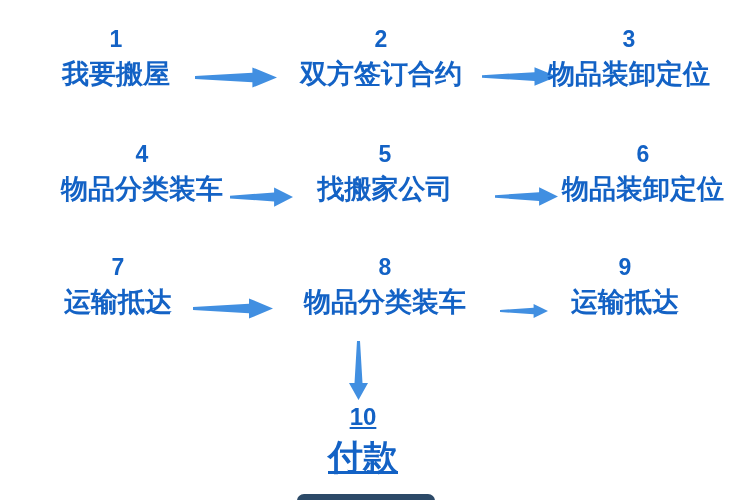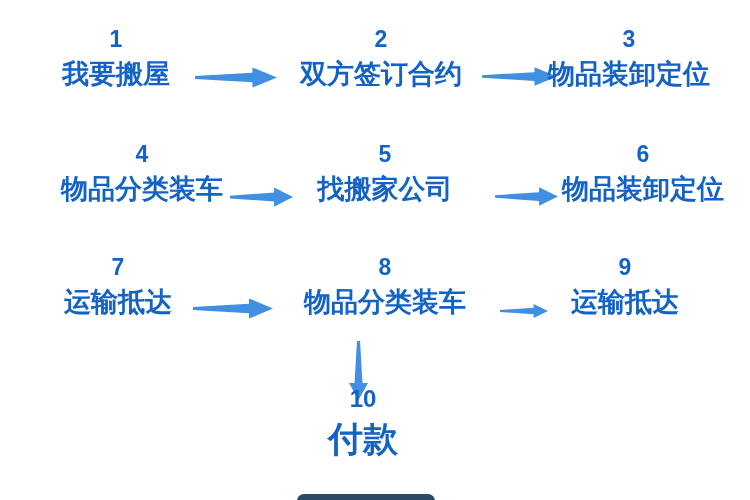--- a/index.html
+++ b/index.html
@@ -50,21 +50,21 @@
   
   #s1 { left: 116px; top: 26px; }
   #s2 { left: 381px; top: 26px; }
   #s3 { left: 629px; top: 26px; }
   #s4 { left: 142px; top: 141px; }
   #s5 { left: 385px; top: 141px; }
   #s6 { left: 643px; top: 141px; }
   #s7 { left: 118px; top: 254px; }
   #s8 { left: 385px; top: 254px; }
   #s9 { left: 625px; top: 254px; }
-  #s10 { left: 363px; top: 385px; }
+  #s10 { left: 363px; top: 403px; text-decoration: underline; }
 
   
   #a1 { left: 195px; top: 66px;  width: 82px; height: 23px; }
   #a2 { left: 482px; top: 66px;  width: 75px; height: 21px; }
   #a3 { left: 230px; top: 186px; width: 63px; height: 22px; }
   #a4 { left: 495px; top: 186px; width: 63px; height: 21px; }
   #a5 { left: 193px; top: 297px; width: 80px; height: 23px; }
   #a6 { left: 500px; top: 303px; width: 48px; height: 16px; }
   #adown { left: 348px; top: 341px; width: 21px; height: 59px; }
 

